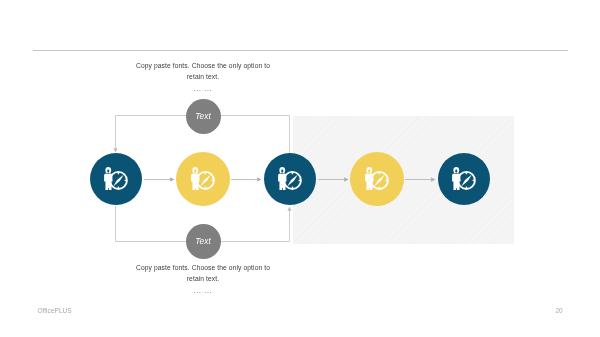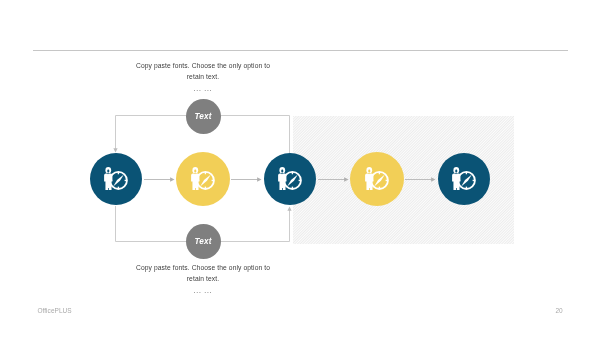--- a/index.html
+++ b/index.html
@@ -12,21 +12,21 @@
   .hatch{position:absolute;left:293px;top:115.5px;width:220.5px;height:128px;}
 
   .caption{position:absolute;text-align:center;font-size:6.7px;color:#404040;line-height:11.8px;letter-spacing:0.1px;}
   .caption .dots{letter-spacing:0.85px;}
 
   .node{position:absolute;border-radius:50%;}
   .node svg{position:absolute;left:0;top:0;}
 
   .badge{position:absolute;border-radius:50%;background:#7f7f7f;color:#ffffff;
     display:flex;align-items:center;justify-content:center;
-    font-style:italic;font-weight:bold;font-size:8.2px;letter-spacing:0.1px;}
+    font-style:italic;font-weight:normal;font-size:8.2px;letter-spacing:0.1px;}
 
   .footer{position:absolute;font-size:6.5px;color:#a9a9a9;letter-spacing:0.05px;}
 
   .conn{position:absolute;left:0;top:0;}
 </style>
 </head>
 <body>
 
 <div class="slide">
 

